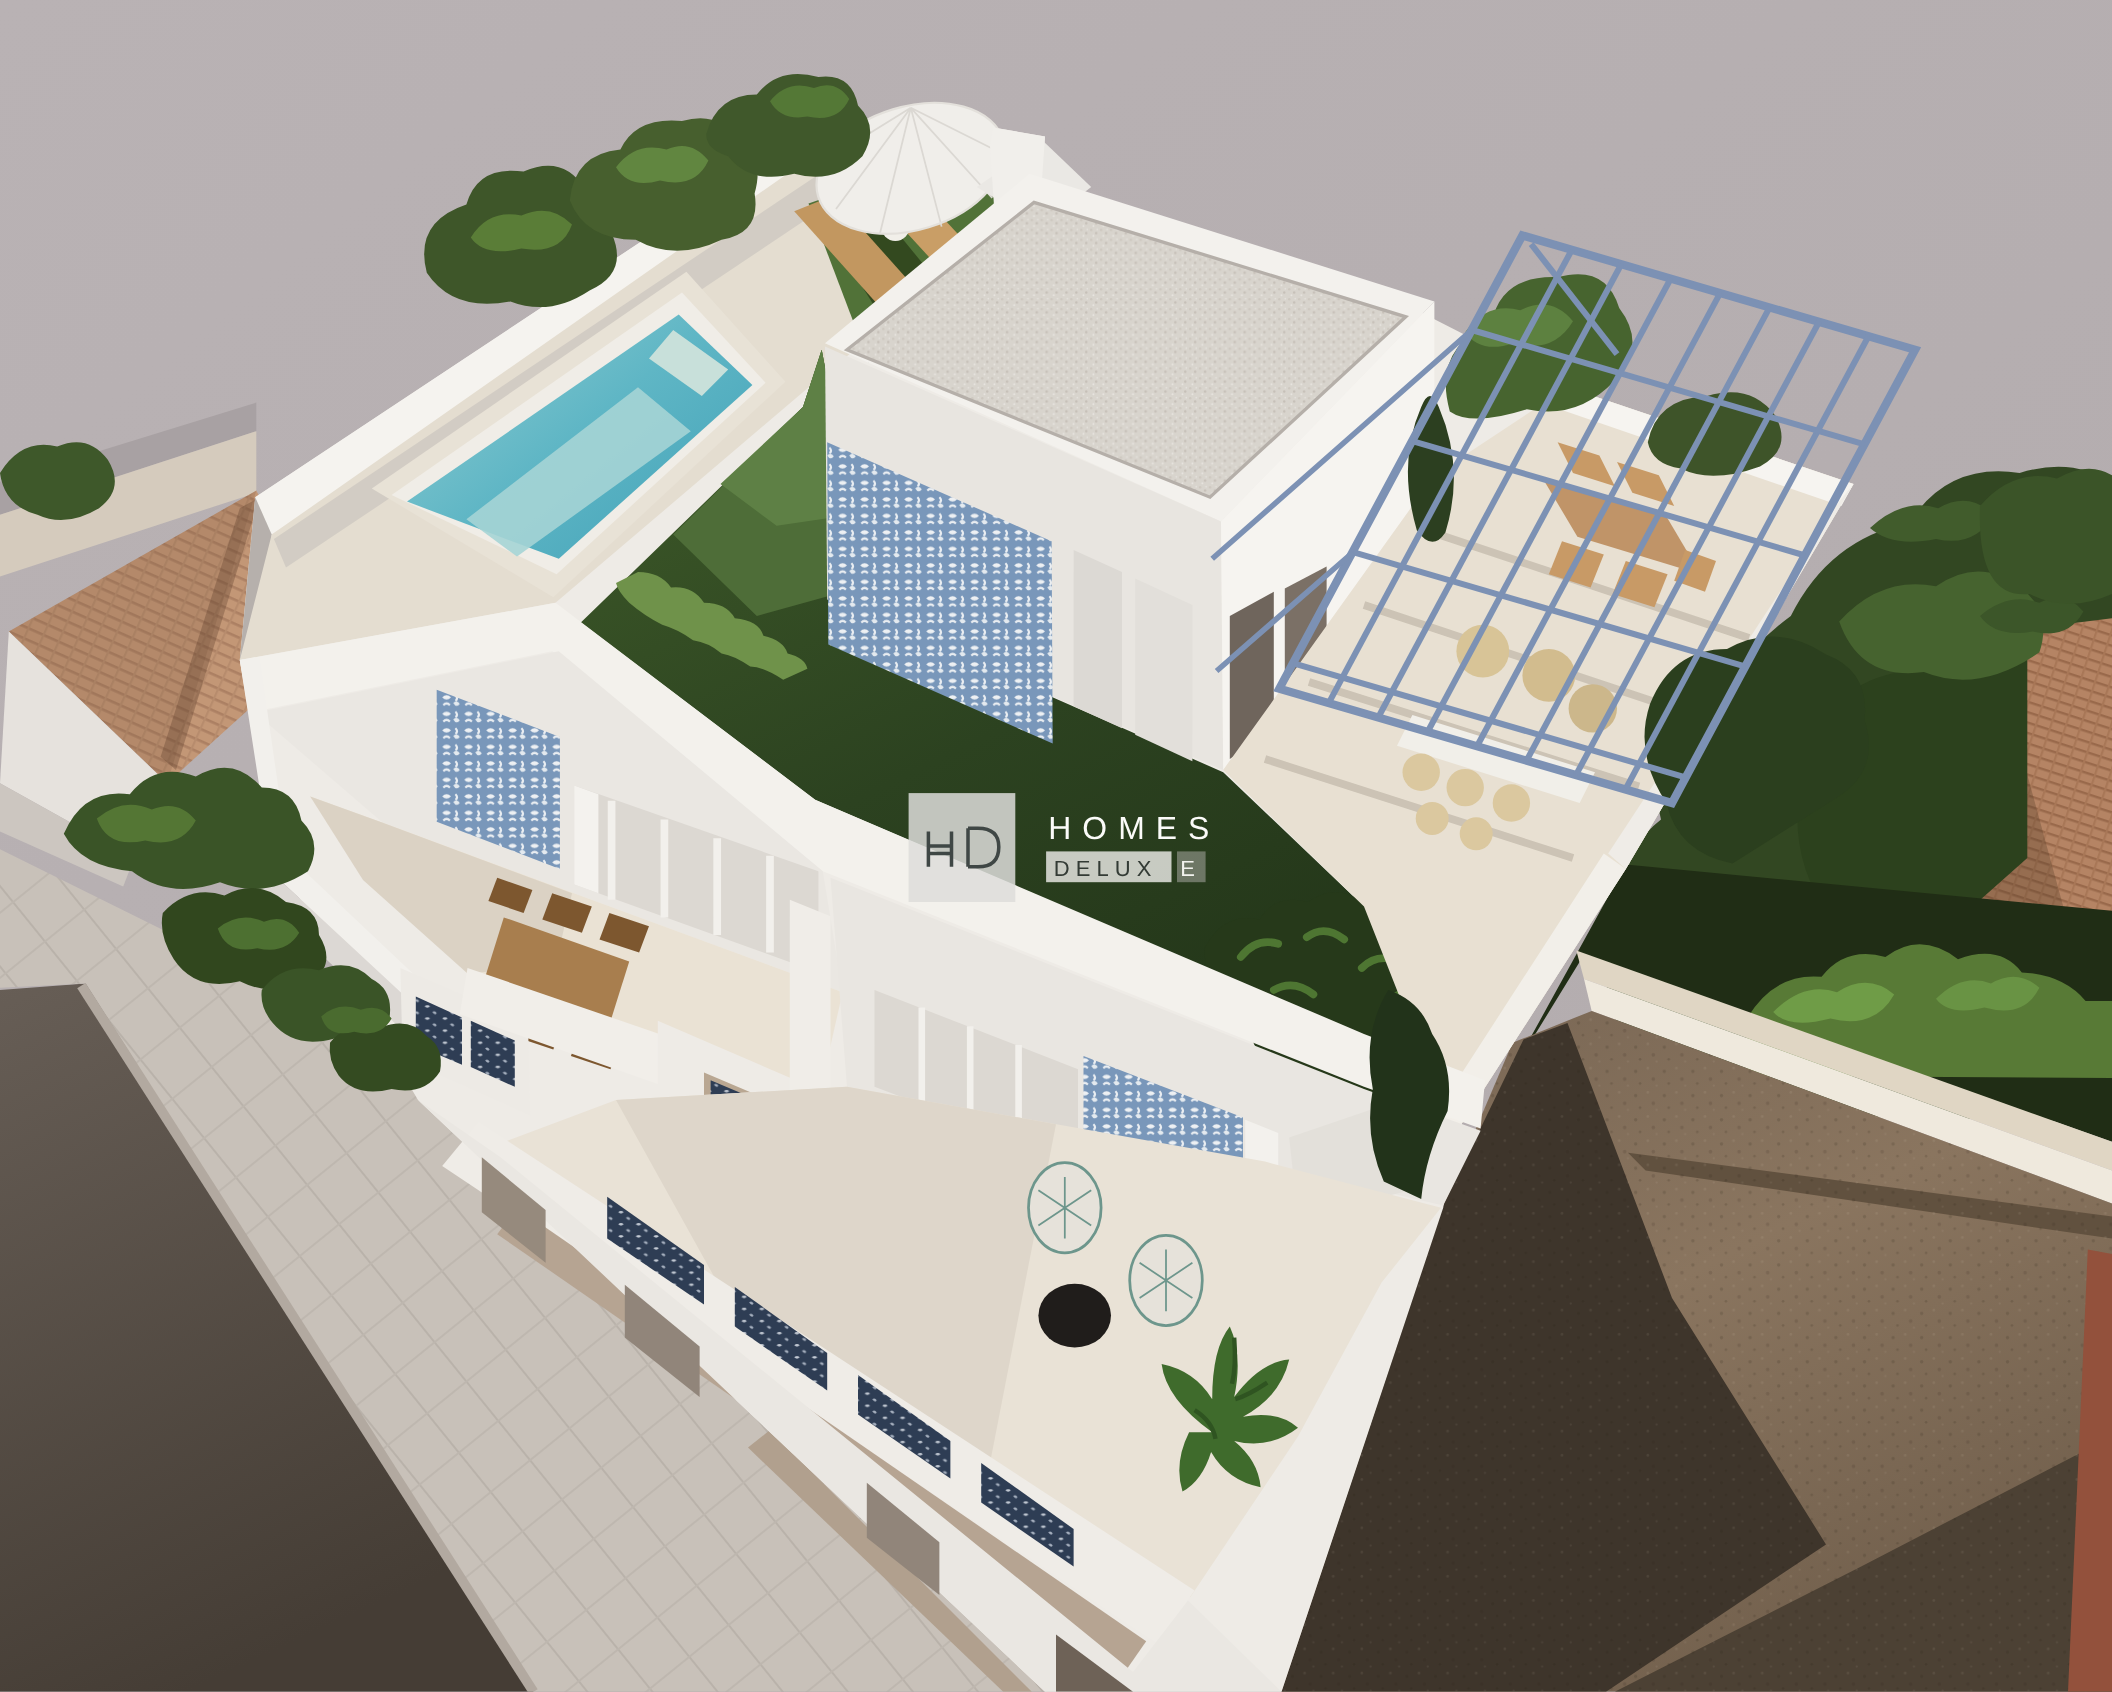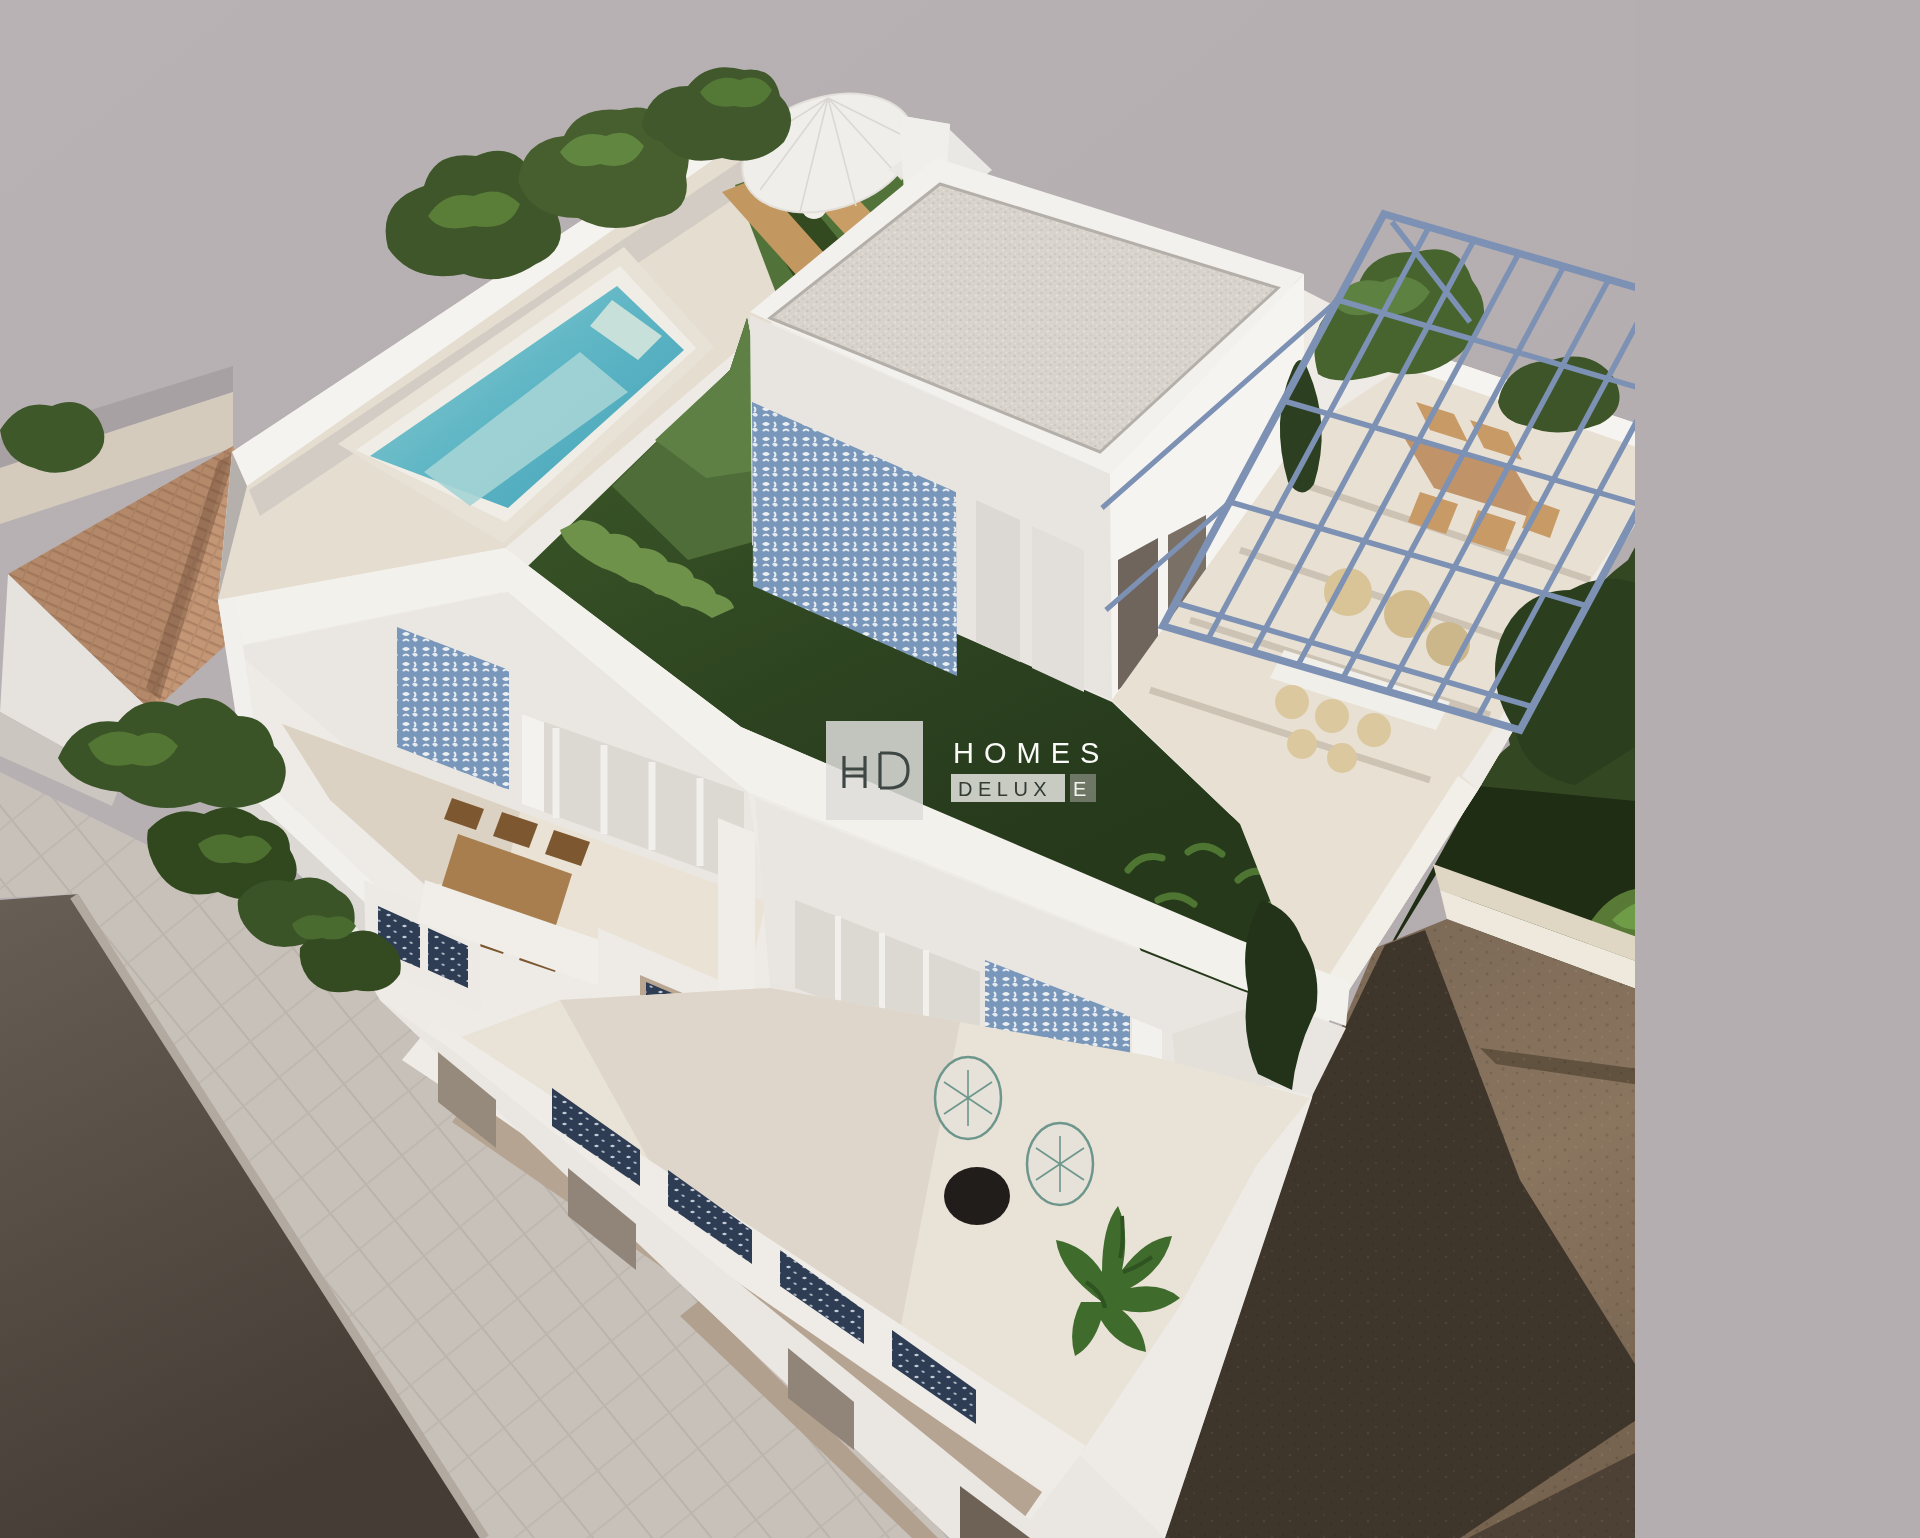--- a/index.html
+++ b/index.html
@@ -1,16 +1,16 @@
 <!DOCTYPE html>
 <html><head>
 <meta charset="utf-8">
 <style>
 html,body{margin:0;padding:0;background:#b5aeb0;}
-#scene{width:1635px;height:1538px;position:relative;overflow:hidden;font-family:"Liberation Sans",sans-serif;}
+#scene{width:1920px;height:1538px;position:relative;overflow:hidden;font-family:"Liberation Sans",sans-serif;}
 </style>
 </head>
 <body>
 
 <div id="scene">
 <svg width="1920" height="1538" viewBox="0 0 1920 1538">
 <defs>
 <linearGradient id="bgg" x1="0" y1="0" x2="1" y2="1">
 <stop offset="0" stop-color="#b9b2b4"></stop>
           <stop offset="1" stop-color="#b2abad"></stop>

